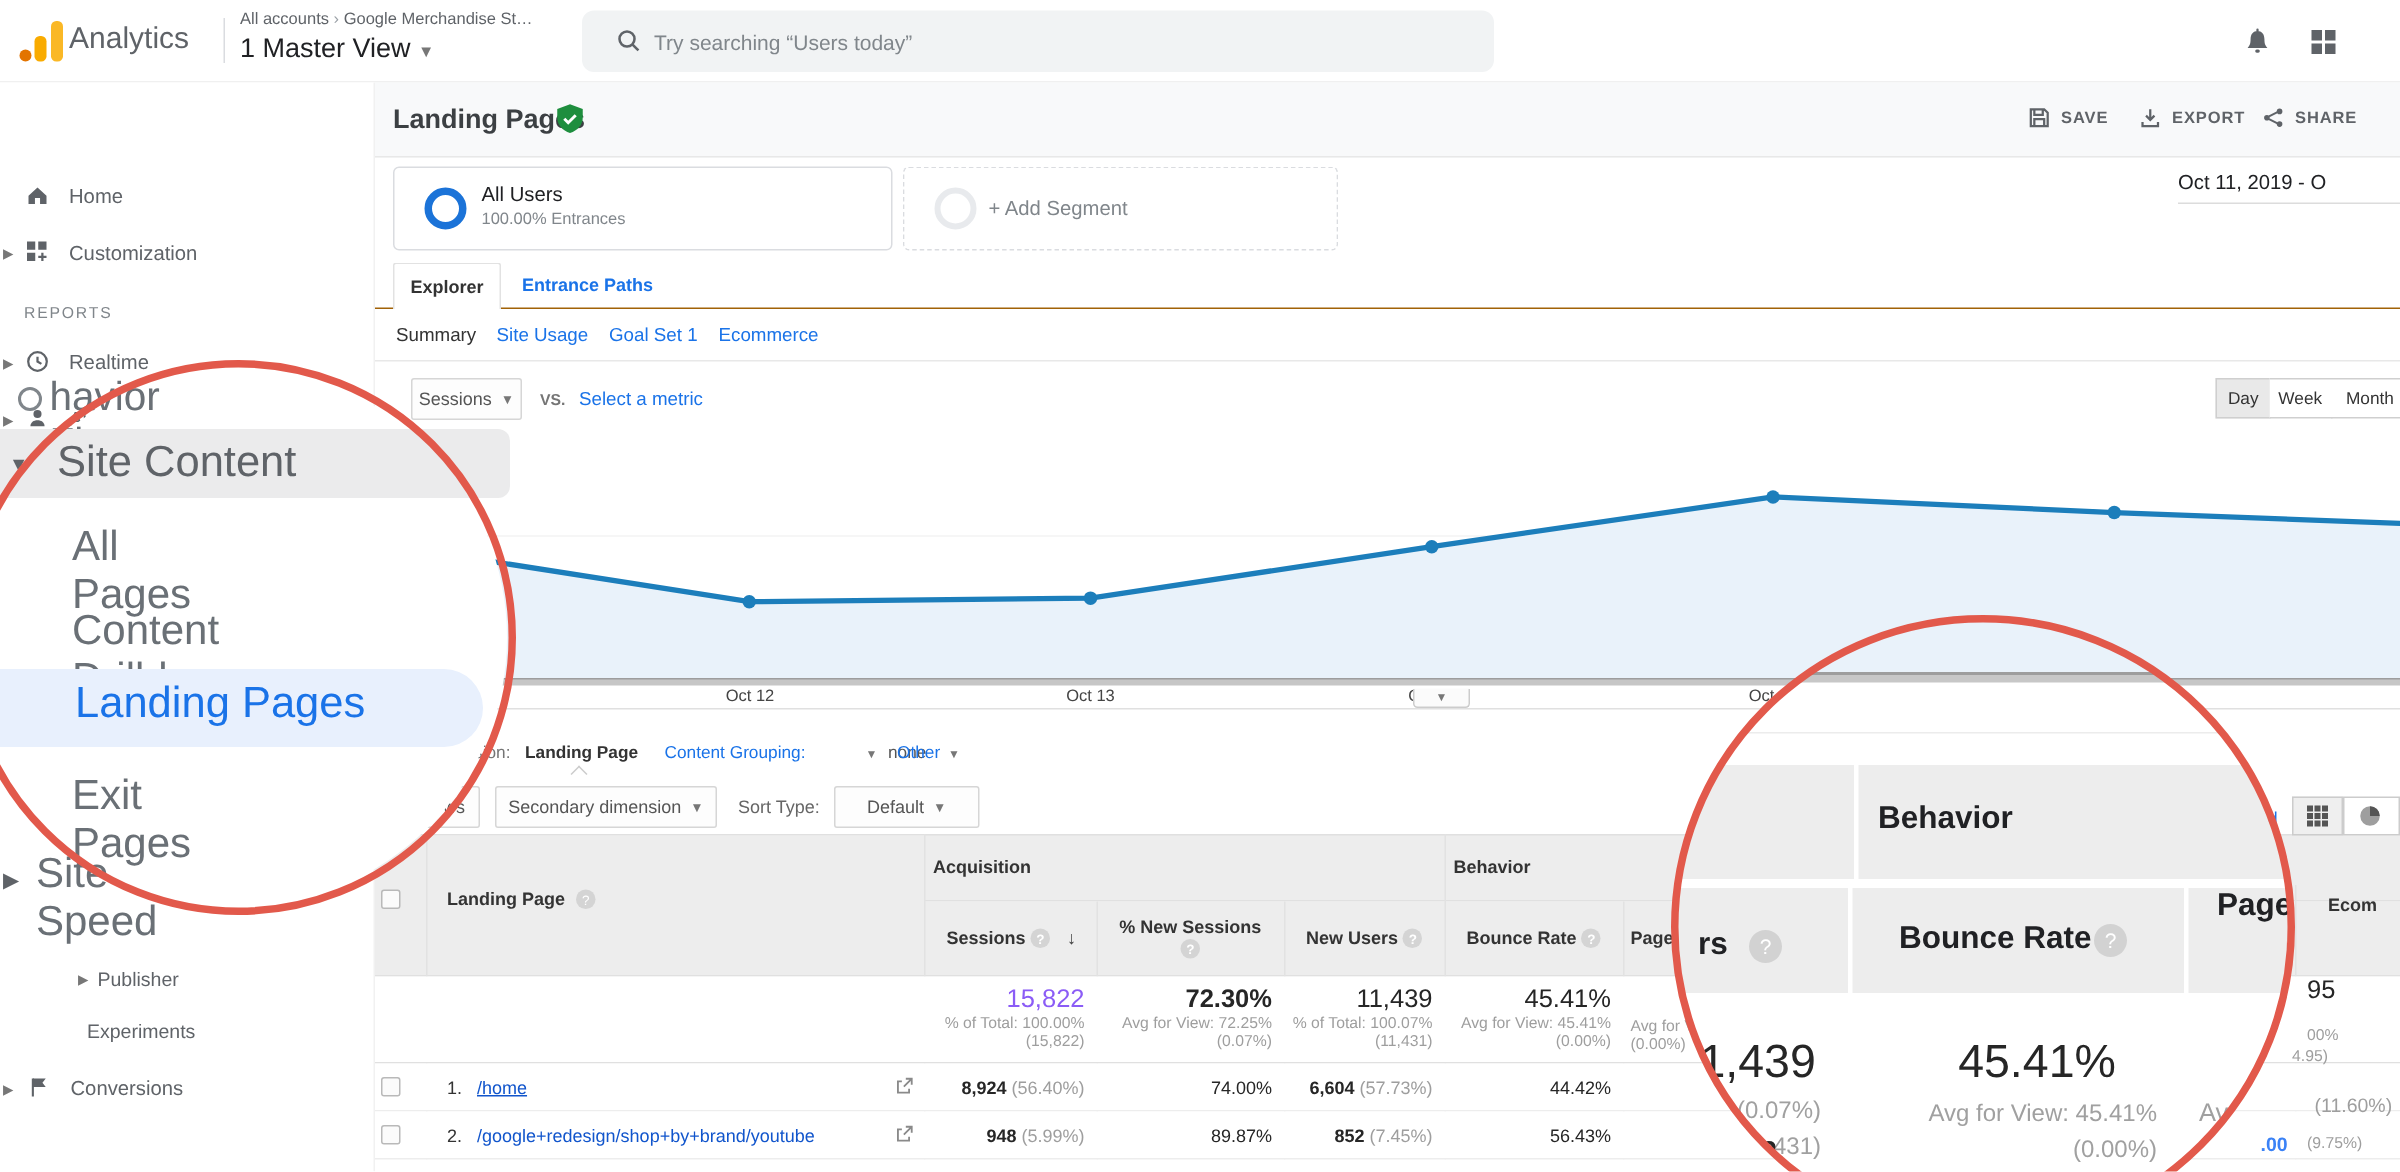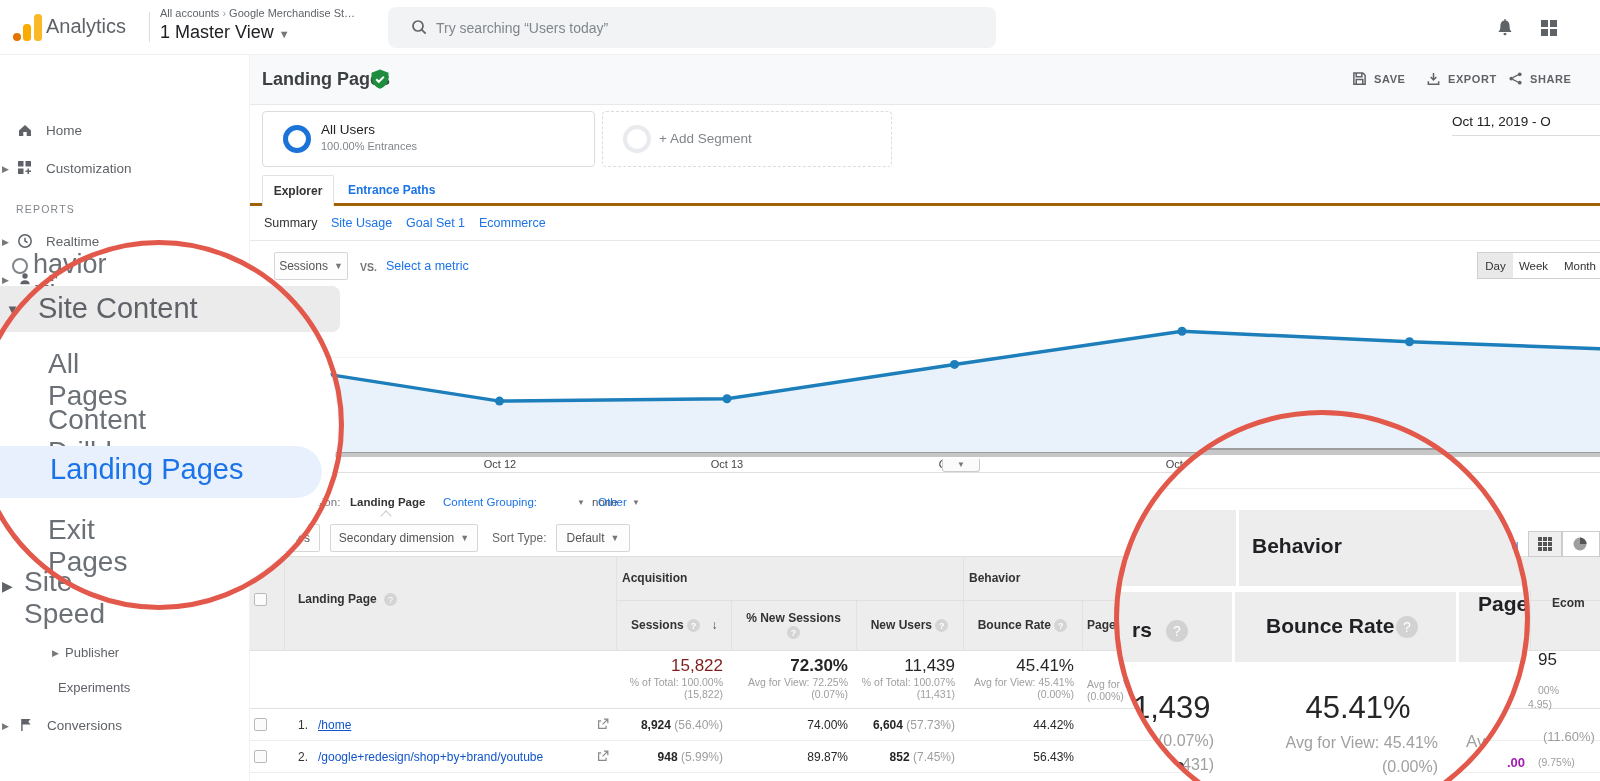--- a/index.html
+++ b/index.html
@@ -179,21 +179,21 @@
   <div class="abs" style="left:262px;top:111px;width:333px;height:56px;border:1px solid #dadce0;border-radius:4px;background:#fff;">
     <span class="abs" style="left:20px;top:13px;width:28px;height:28px;border:5px solid #1b73d8;border-radius:50%;"></span>
     <span class="abs" style="left:58px;top:10px;font-size:13.5px;color:#202124;">All Users</span>
     <span class="abs" style="left:58px;top:28px;font-size:11px;color:#80868b;">100.00% Entrances</span>
   </div>
   <div class="abs" style="left:602px;top:111px;width:290px;height:56px;border:1px dashed #dadce0;border-radius:4px;background:#fff;">
     <span class="abs" style="left:20px;top:13px;width:28px;height:28px;border:4px solid #e8eaed;border-radius:50%;"></span>
     <span class="abs" style="left:56px;top:19px;font-size:13.5px;color:#80868b;">+ Add Segment</span>
   </div>
 
-  <div class="abs" style="left:250px;top:175px;width:1350px;height:31px;border-bottom:3px solid #a16207;">
+  <div class="abs" style="left:250px;top:175px;width:1350px;height:31px;border-bottom:1px solid #a16207;">
     <div class="abs" style="left:12px;top:0;width:72px;height:31px;background:#fff;border:1px solid #e2e2e2;border-bottom:none;border-radius:2px 2px 0 0;display:flex;align-items:center;justify-content:center;">
       <span style="font-size:12px;font-weight:700;color:#333;">Explorer</span>
     </div>
     <span class="abs" style="left:98px;top:8px;font-size:12px;font-weight:700;color:#1a73e8;">
       <span>Entrance Paths</span>
     </span>
   </div>
   <div class="abs" style="left:250px;top:206px;width:1350px;height:35px;border-bottom:1px solid #e8e8e8;">
     <span class="abs" style="left:14px;top:10px;font-size:12.5px;color:#333;">
       <span>Summary</span></span>
@@ -264,21 +264,21 @@
   </div>
 
   <div class="abs btn" style="left:246px;top:524px;width:74px;height:28px;">
     <span>Plot Rows</span>
     </div>
   <div class="abs btn" style="left:330px;top:524px;width:148px;height:28px;">
     <span>Secondary dimension</span>
     <span class="caret">▼</span>
     </div>
   <span class="abs" style="left:492px;top:531px;font-size:12px;color:#666;">Sort Type:</span>
-  <div class="abs btn" style="left:556px;top:524px;width:74px;height:28px;">
+  <div class="abs btn" style="left:556px;top:524px;width:97px;height:28px;">
     <span>Default</span>
     <span class="caret">▼</span>
     </div>
 
   <div class="abs" style="left:250px;top:556px;width:1350px;height:217px;">
 
     <div class="abs hdr-band" style="left:0;top:0;width:1350px;height:45px;border-top:1px solid #e0e0e0;border-bottom:1px solid #e0e0e0;"></div>
     <div class="abs hdr-band" style="left:0;top:45px;width:1350px;height:50px;border-bottom:1px solid #e0e0e0;"></div>
 
     <div class="abs hdr-band" style="left:0;top:1px;width:366px;height:93px;">
@@ -317,21 +317,21 @@
     </div>
     <div class="abs nowrap" style="left:837px;top:62px;width:90px;font-size:12px;font-weight:700;color:#333;">
       <span>Pages / Sess</span>
     </div>
     <div class="abs clip nowrap" style="left:1302px;top:40px;width:38px;font-size:12px;font-weight:700;color:#333;">
       <span>Ecom</span>
     </div>
 
     <div class="abs" style="left:0;top:95px;width:1350px;height:58px;border-bottom:1px solid #e0e0e0;background:#fff;">
       <div class="abs right" style="left:353px;top:5px;width:120px;">
-        <div style="font-size:17px;color:#7f1d1d;">15,822</div>
+        <div style="font-size:17px;color:#8b5cf6;">15,822</div>
         <div style="font-size:10.5px;color:#9e9e9e;">% of Total: 100.00%</div>
         <div style="font-size:10.5px;color:#9e9e9e;">(15,822)</div>
       </div>
       <div class="abs right" style="left:478px;top:5px;width:120px;">
         <div style="font-size:17px;color:#262626;font-weight:bold;">72.30%</div>
         <div style="font-size:10.5px;color:#9e9e9e;">Avg for View: 72.25%</div>
         <div style="font-size:10.5px;color:#9e9e9e;">(0.07%)</div>
       </div>
       <div class="abs right" style="left:585px;top:5px;width:120px;">
         <div style="font-size:17px;color:#262626;">11,439</div>
@@ -409,21 +409,21 @@
   <div class="abs" style="left:1562px;top:531px;width:38px;height:26px;border:1px solid #ccc;background:#fff;z-index:60;display:flex;align-items:center;justify-content:flex-start;padding-left:9px;">
     <svg width="16" height="16" viewBox="0 0 16 16">
       <circle cx="8" cy="8" r="6.5" fill="#9e9e9e"></circle>
         <path d="M8 8 L8 1.5 A6.5 6.5 0 0 1 14.5 8 Z" fill="#555"></path>
     </svg>
   </div>
   <span class="abs" style="left:1538px;top:650px;font-size:17px;color:#262626;z-index:60;">95</span>
   <span class="abs" style="left:1538px;top:684px;font-size:10.5px;color:#9e9e9e;z-index:60;">00%</span>
   <span class="abs" style="left:1528px;top:698px;font-size:10.5px;color:#9e9e9e;z-index:60;">4.95)</span>
   <span class="abs" style="left:1543px;top:729px;font-size:13px;color:#9e9e9e;z-index:60;">(11.60%)</span>
-  <span class="abs bold" style="left:1507px;top:755px;font-size:13px;color:#a21caf;z-index:60;">.00</span>
+  <span class="abs bold" style="left:1507px;top:755px;font-size:13px;color:#3b82f6;z-index:60;">.00</span>
   <span class="abs" style="left:1538px;top:756px;font-size:10.5px;color:#9e9e9e;z-index:60;">(9.75%)</span>
 
   <div class="abs" style="left:-20px;top:246px;width:358px;height:358px;border-radius:50%;background:#fff;z-index:50;"></div>
   <div style="position:absolute;z-index:51;left:0;top:0;">
     <span class="abs" style="left:12px;top:258px;width:16px;height:16px;border:2.5px solid #80868b;border-radius:50%;"></span>
     <span class="abs lens-item" style="left:33px;top:249px;font-size:27px;">havior Flow</span>
     <div class="abs" style="left:-8px;top:286px;width:348px;height:46px;background:#ebebec;border-radius:0 8px 8px 0;">
       <span class="caret abs" style="left:14px;top:16px;font-size:13px;color:#5f6368;">▼</span>
       <span class="abs" style="left:46px;top:6px;font-size:29px;color:#5f6368;">Site Content</span>
     </div>

